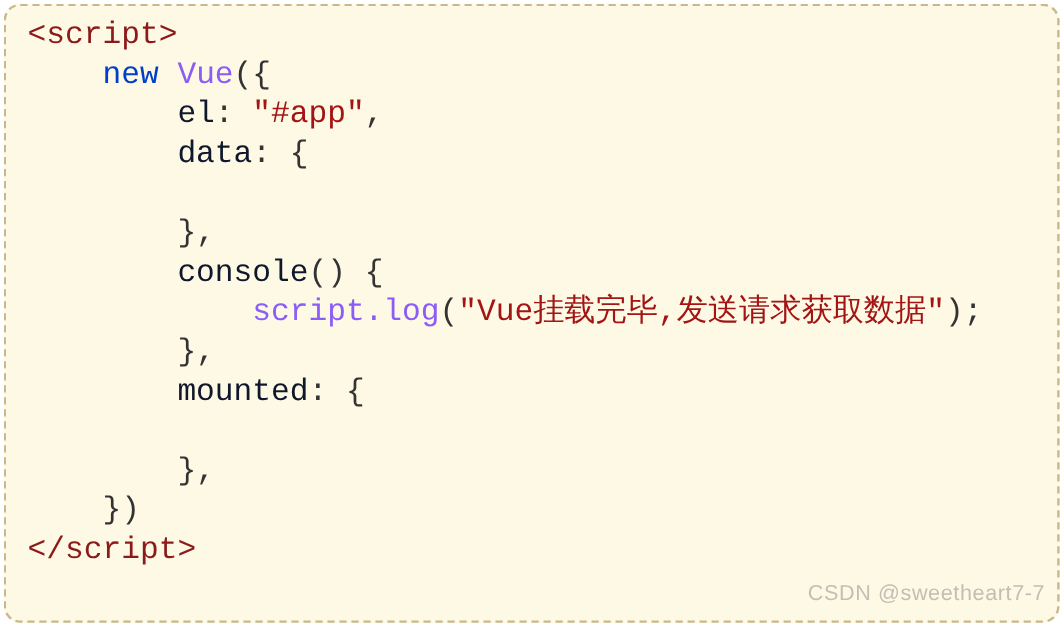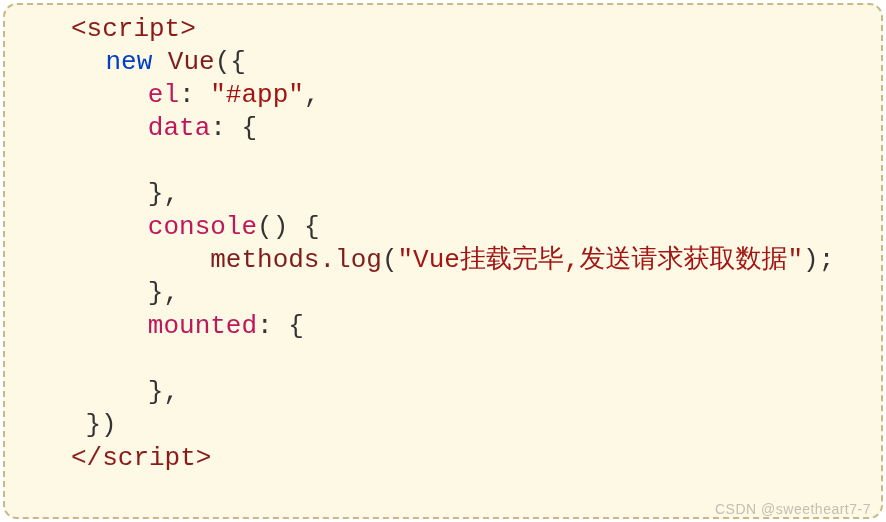--- a/index.html
+++ b/index.html
@@ -16,49 +16,49 @@
     overflow:hidden;
   }
   pre{
     margin:0;
     font-family:Consolas,Menlo,Monaco,"Courier New",monospace;
     font-size:26px;
     line-height:1.27;
     color:#333;
     white-space:pre;
   }
-  .tag   {color:#8b1a1a;margin-left:48px;}       
-  .kw    {color:#0040c8;margin-left:20px;}       
-  .fn    {color:#7f1d1d;}          
-  .prop  {color:#be185d;}          
+  .tag   {color:#8b1a1a;}       
+  .kw    {color:#0040c8;}       
+  .fn    {color:#8b5cf6;}          
+  .prop  {color:#0f172a;}          
   .punc  {color:#333;}          
   .str   {color:#a31515;}       
   .watermark{
     position:absolute;
     right:10px;
-    bottom:0;
+    bottom:12px;
     color:rgba(120,120,120,0.45);
     font-family:Arial,Helvetica,sans-serif;
-    font-size:14px;
+    font-size:18px;
     letter-spacing:0.5px;
     pointer-events:none;
   }
 </style>
 </head>
 <body>
 
 <div class="code-box">
 <pre><span class="tag">&lt;script&gt;</span>
     <span class="kw">new</span> <span class="fn">Vue</span><span class="punc">({</span>
         <span class="prop">el</span><span class="punc">: </span><span class="str">"#app"</span><span class="punc">,</span>
         <span class="prop">data</span><span class="punc">: </span><span class="punc">{</span>
 
         <span class="punc">}</span><span class="punc">,</span>
         <span class="prop">console</span><span class="punc">()</span> <span class="punc">{</span>
-            <span class="fn">methods.log</span>(<span class="str">"Vue挂载完毕,发送请求获取数据"</span>)<span class="punc">;</span>
+            <span class="fn">script.log</span>(<span class="str">"Vue挂载完毕,发送请求获取数据"</span>)<span class="punc">;</span>
         <span class="punc">}</span><span class="punc">,</span>
         <span class="prop">mounted</span><span class="punc">: </span><span class="punc">{</span>
 
         <span class="punc">}</span><span class="punc">,</span>
     <span class="punc">})</span>
 <span class="tag"><span>&lt;/scr</span><span>ipt&gt;</span></span></pre>
 <div class="watermark">CSDN @sweetheart7-7</div>
 </div>
 
 </body></html>

